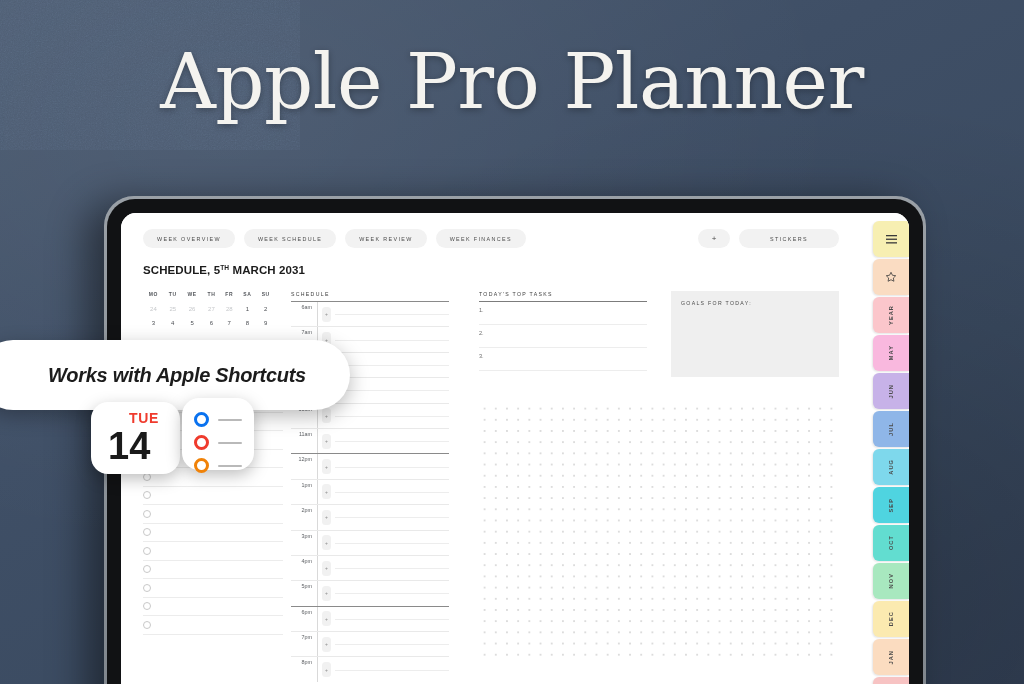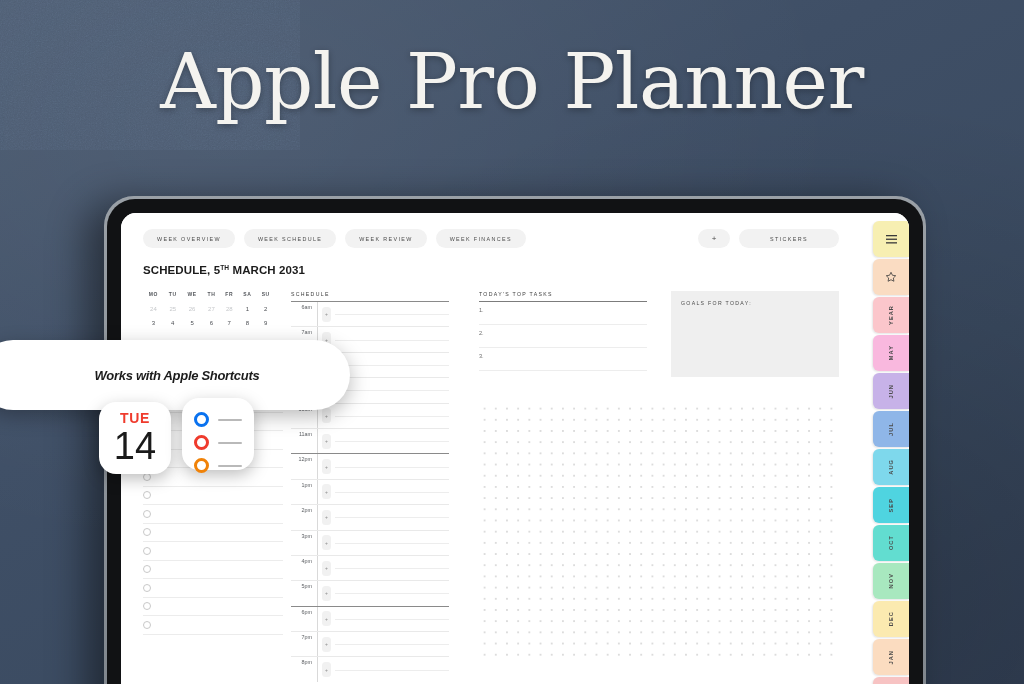--- a/index.html
+++ b/index.html
@@ -260,47 +260,47 @@
     width: 372px; height: 70px;
     background: #ffffff;
     border-radius: 35px;
     display: flex; align-items: center; justify-content: center;
     padding-left: 26px;
     box-sizing: border-box;
     box-shadow: 0 6px 20px rgba(0,0,0,0.28);
     z-index: 10;
   }
   #banner .btext {
-    font-size: 13px;
+    font-size: 20px;
     font-weight: bold;
     font-style: italic;
     color: #1c1c1c;
     letter-spacing: -0.3px;
     white-space: nowrap;
   }
 
   
   .appicon {
     position: absolute;
     width: 72px; height: 72px;
     border-radius: 17px;
     background: #ffffff;
     box-shadow: 0 5px 16px rgba(0,0,0,0.26);
     z-index: 11;
   }
-  #cal-icon { left: 99px; top: 402px; }
+  #cal-icon { left: 91px; top: 402px; padding-left: 17px; }
   #cal-icon .dow {
     text-align: center; color: #ef3b2d;
     font-size: 14px; font-weight: bold;
     letter-spacing: 0.6px;
     margin-top: 8px;
   }
   #cal-icon .dnum {
-    text-align: center; color: #1a1a1a;
-    font-size: 38px; font-weight: 400;
+    text-align: left; color: #1a1a1a;
+    font-size: 38px; font-weight: 700;
     line-height: 36px; margin-top: 2px;
   }
   #rem-icon { left: 182px; top: 398px; padding: 14px 12px; box-sizing: border-box; }
   .remrow { display: flex; align-items: center; margin-bottom: 8px; }
   .remrow:last-child { margin-bottom: 0; }
   .remdot {
     width: 15px; height: 15px; border-radius: 50%;
     flex: none; margin-right: 9px;
     box-sizing: border-box;
   }

